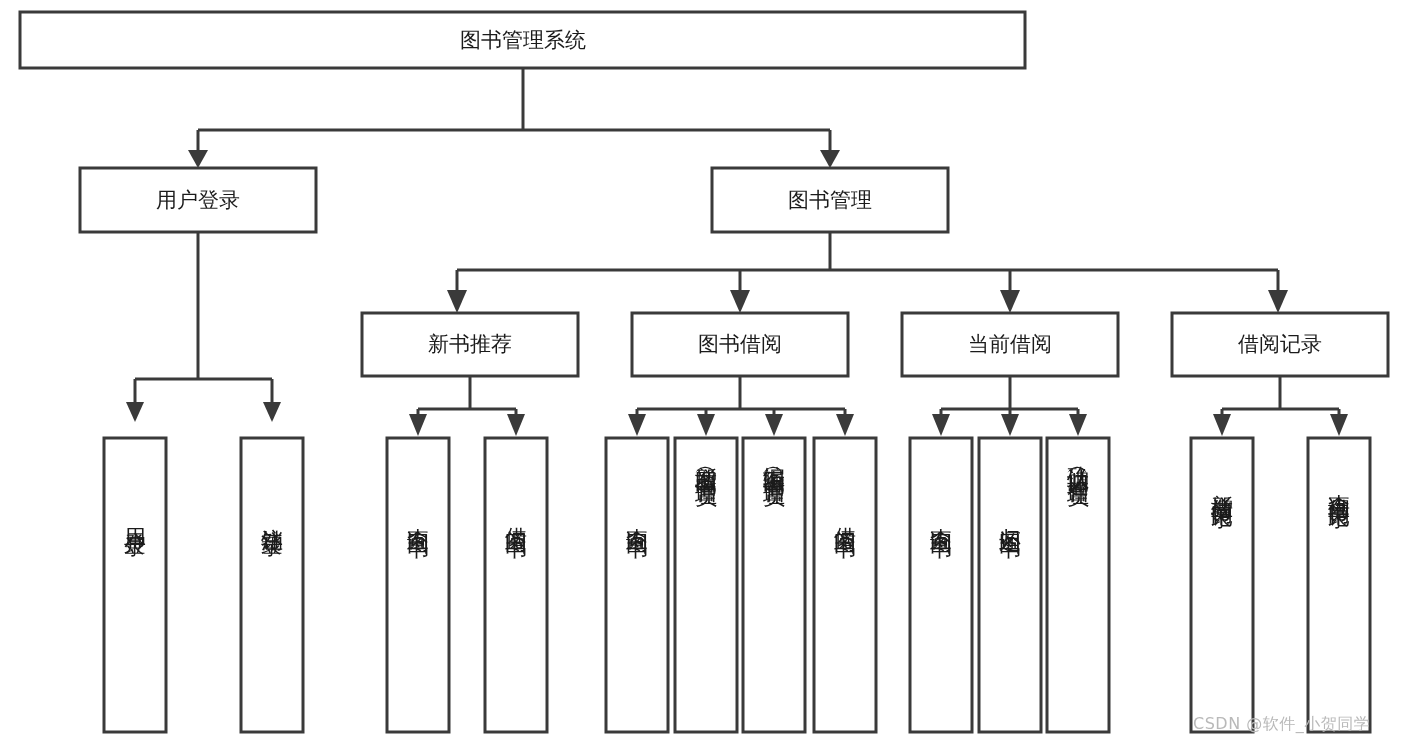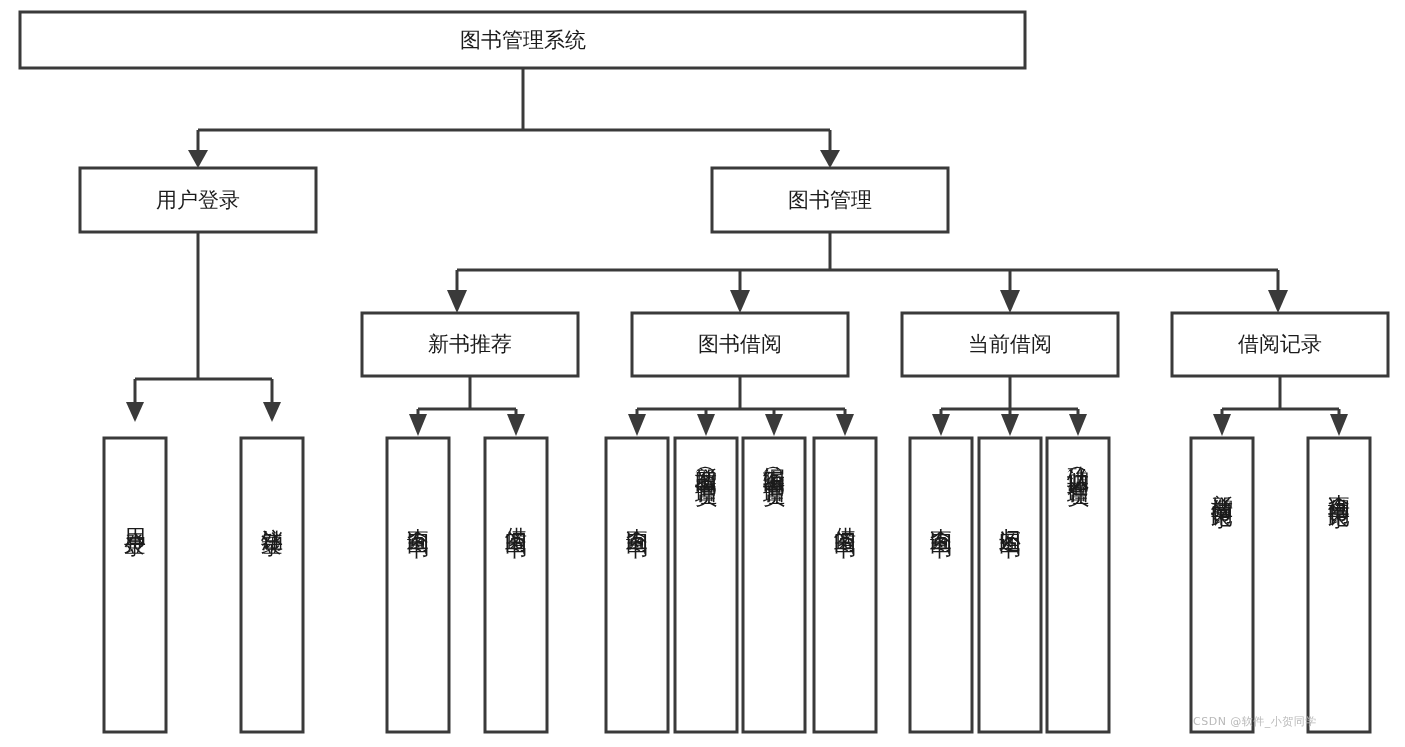--- a/index.html
+++ b/index.html
@@ -63,21 +63,21 @@
     line-height: 1;
     letter-spacing: 3px;
     color: #1b1b1b;
     white-space: nowrap;
   }
   .watermark {
     position: absolute;
     left: 1193px;
     top: 714px;
     font-family: "DejaVu Sans", "Liberation Sans", sans-serif;
-    font-size: 11px;
+    font-size: 16px;
     color: #b9b9b9;
     white-space: nowrap;
     letter-spacing: 0.5px;
   }
 </style>
 </head>
 <body>
 
 <div id="diagram-root">
 

